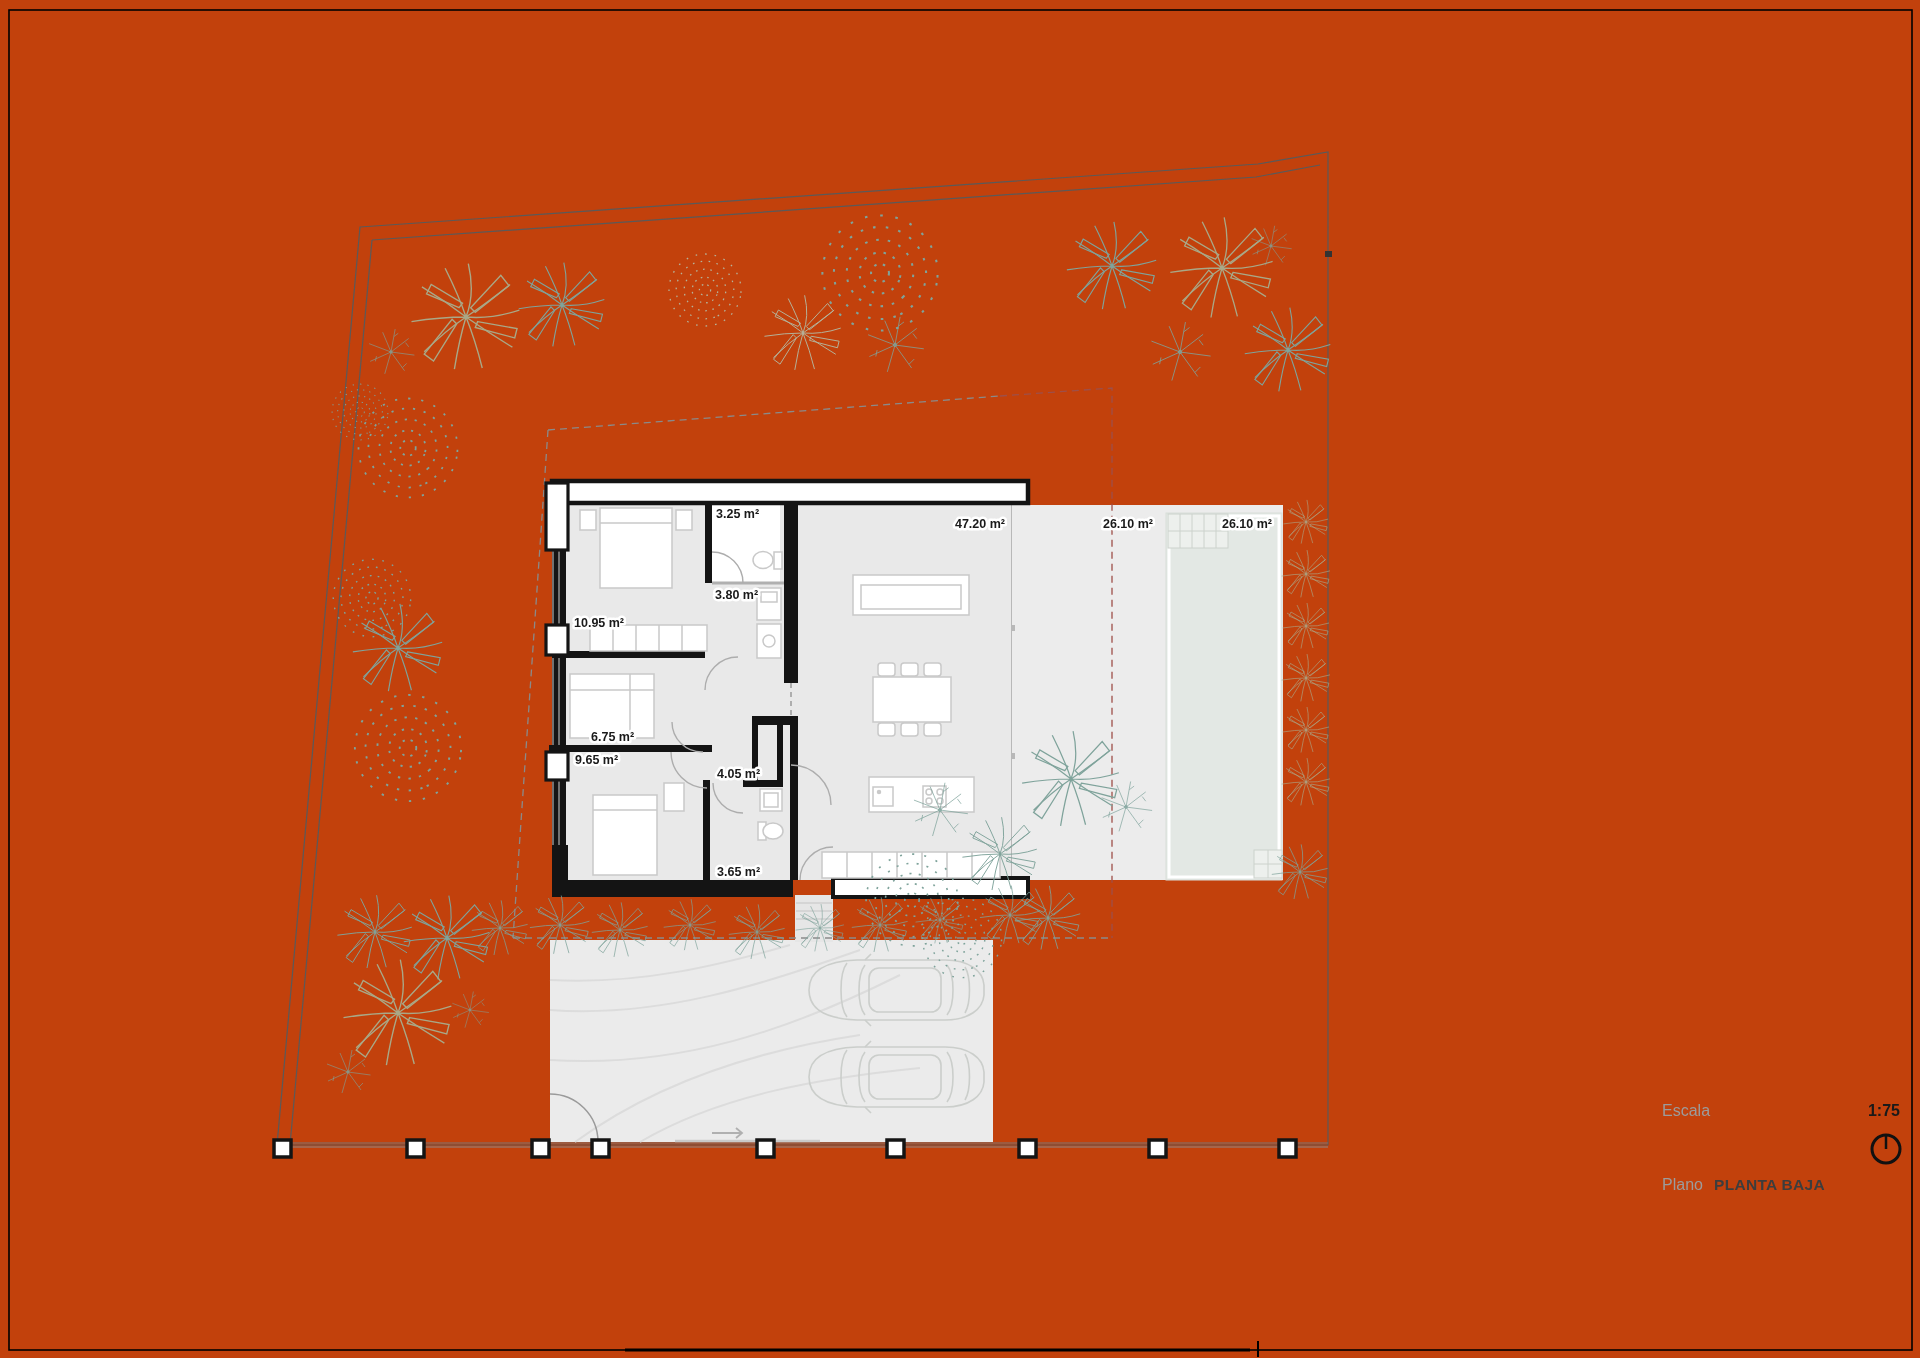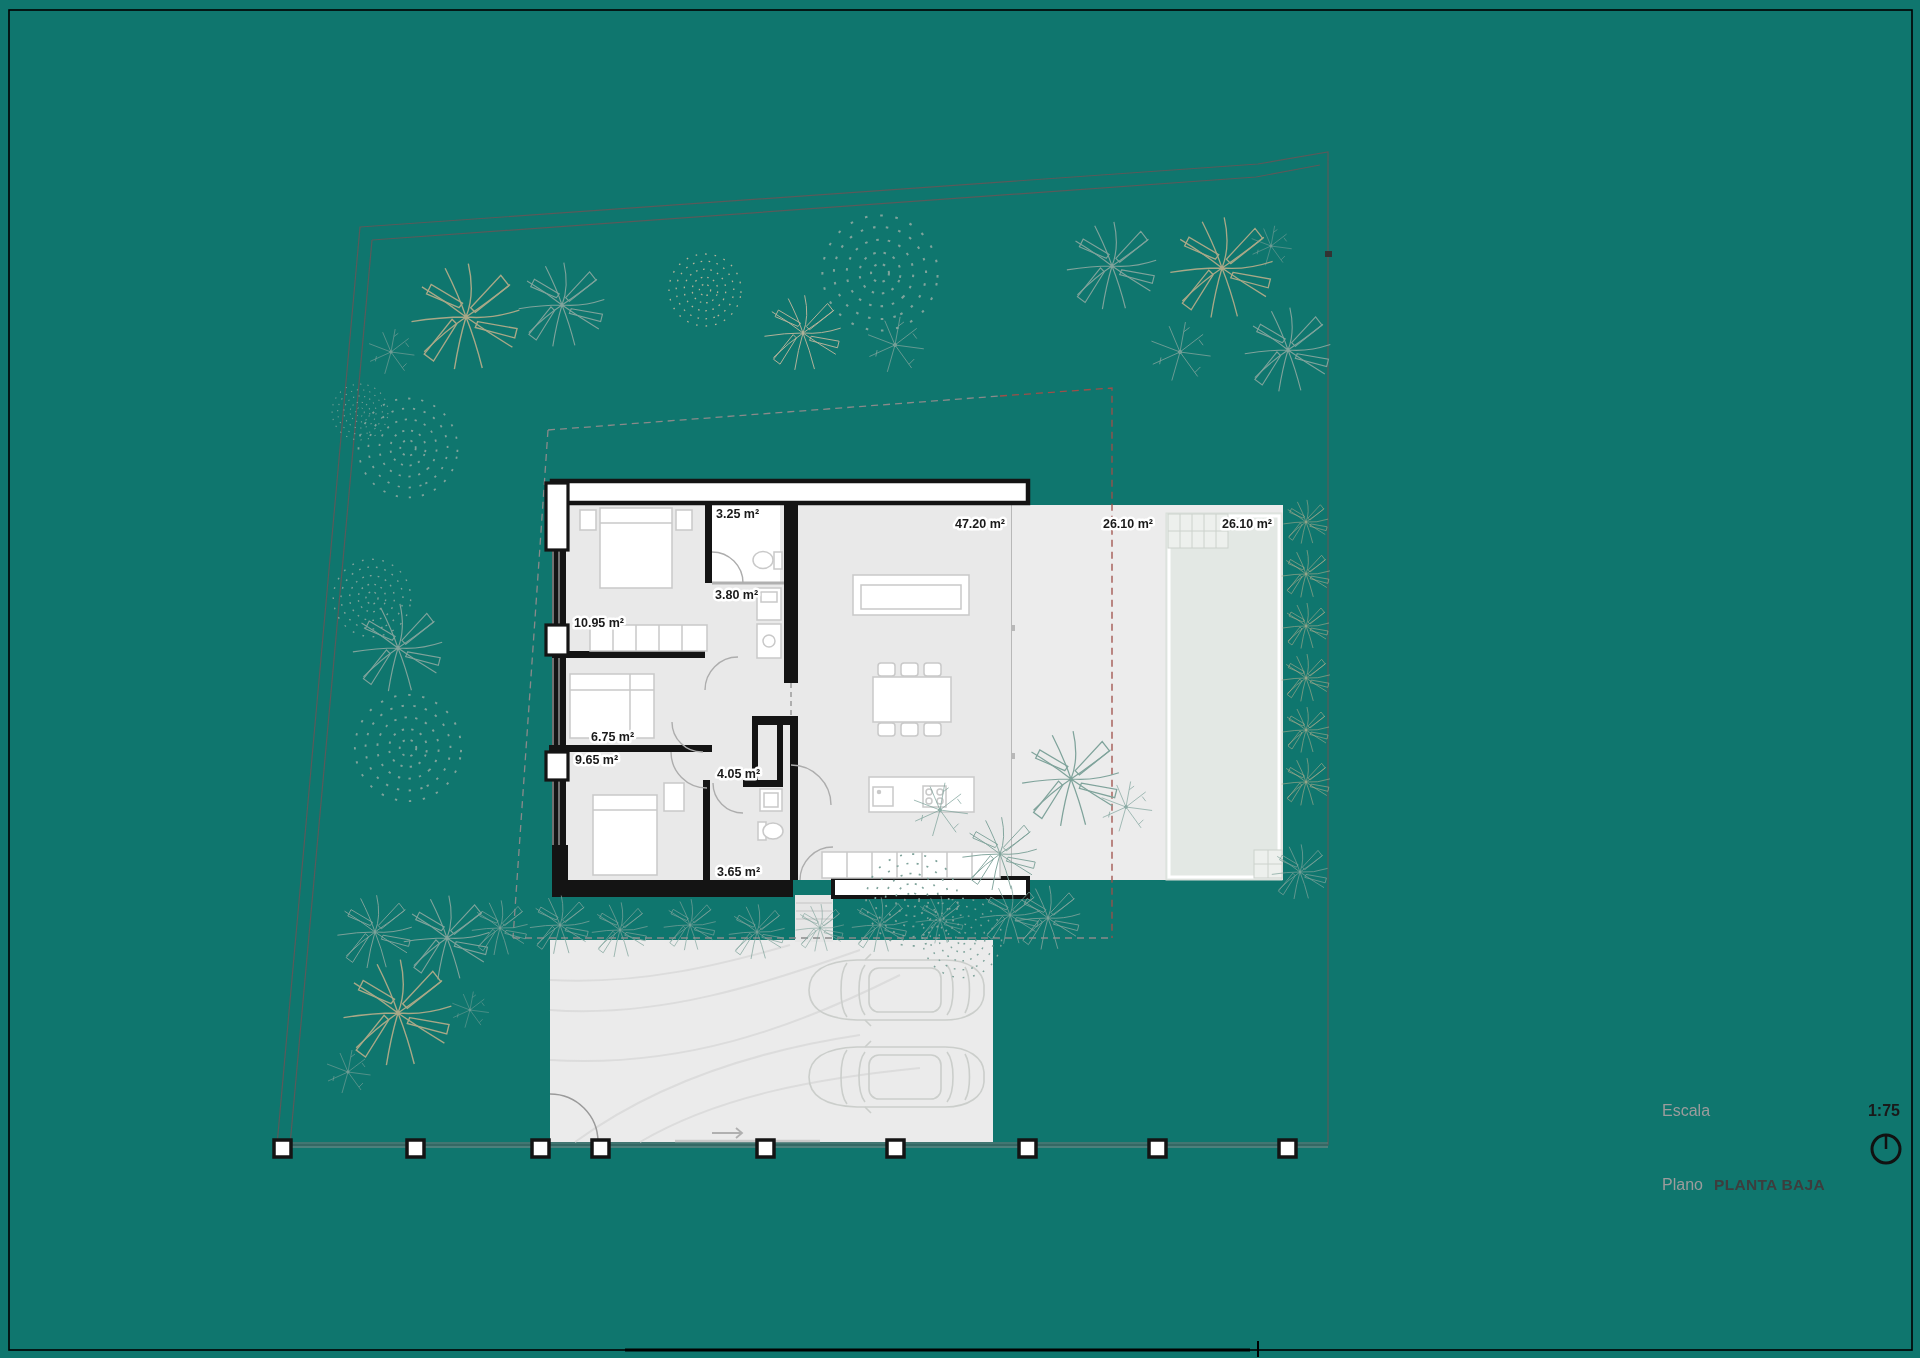--- a/index.html
+++ b/index.html
@@ -1,17 +1,17 @@
 <!DOCTYPE html>
 <html><head>
 <meta charset="utf-8">
 <style>
   html,body{margin:0;padding:0;background:#fff;}
   body{font-family:"Liberation Sans",sans-serif;}
-  .sheet{position:relative;width:1920px;height:1358px;background:#0f766e;overflow:hidden;}
+  .sheet{position:relative;width:1920px;height:1358px;background:#c2410c;overflow:hidden;}
   svg{display:block;}
   .room-label{font:bold 12.5px "Liberation Sans",sans-serif;fill:#1a1a1a;
               paint-order:stroke;stroke:#ffffff;stroke-width:5px;stroke-linejoin:round;}
   .tb-label{font:16px "Liberation Sans",sans-serif;fill:#9c9c9c;}
   .tb-value{font:bold 16px "Liberation Sans",sans-serif;fill:#1a1a1a;}
   .tb-plan{font:bold 15.5px "Liberation Sans",sans-serif;fill:#3d3d3d;letter-spacing:.3px;}
 </style>
 </head>
 <body>
 

